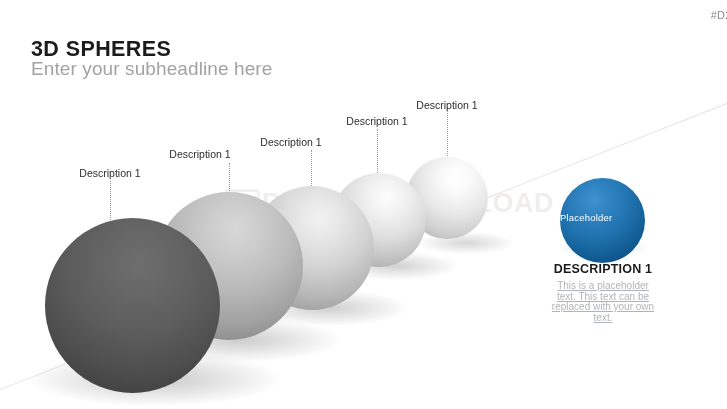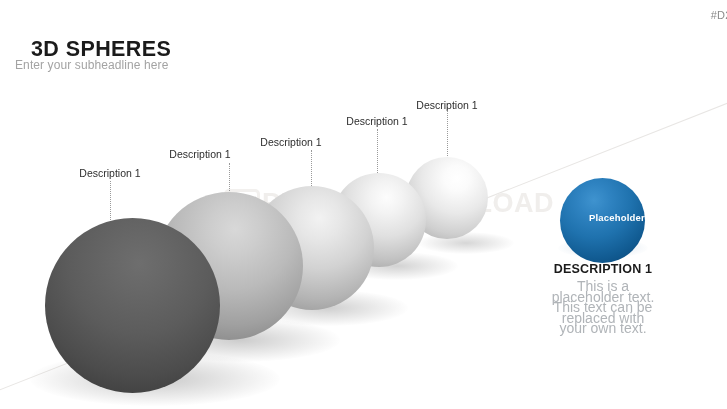--- a/index.html
+++ b/index.html
@@ -47,23 +47,23 @@
     left: 31px;
     top: 28px;
     font-size: 21.5px;
     font-weight: bold;
     color: #1b1b1b;
     letter-spacing: 0.4px;
     margin-top: 9px;
   }
   .subtitle {
     position: absolute;
-    left: 15px;
+    left: 31px;
     top: 58px;
-    font-size: 12px;
+    font-size: 19px;
     color: #a3a3a3;
     letter-spacing: 0.1px;
   }
 
   
   .watermark {
     position: absolute;
     left: 224px;
     top: 188px;
     width: 300px;
@@ -122,47 +122,47 @@
     font-size: 10.5px;
     color: #2e2e2e;
     white-space: nowrap;
     transform: translateX(-50%);
   }
 
   
   .placeholder-text {
     position: absolute;
     width: 100%;
-    text-align: right;
+    text-align: left;
     top: 34px;
     font-size: 9.5px;
     color: #ffffff;
     letter-spacing: 0.2px;
-    font-weight: bold;
   }
   .blue-heading {
     position: absolute;
     left: 551px;
     top: 262px;
     width: 104px;
     text-align: center;
     font-size: 12.5px;
     font-weight: bold;
     color: #1b1b1b;
     letter-spacing: 0.2px;
   }
   .blue-body {
     position: absolute;
     left: 551px;
     top: 281px;
     width: 104px;
     text-align: center;
-    font-size: 14px;
+    font-size: 10px;
     line-height: 10.6px;
     color: #b0b4b8;
+    text-decoration: underline;
   }
 </style>
 </head>
 <body>
 
 <div id="slide">
 
   <div class="diagonal"></div>
 
   <div class="doc-id">#D2231</div>

